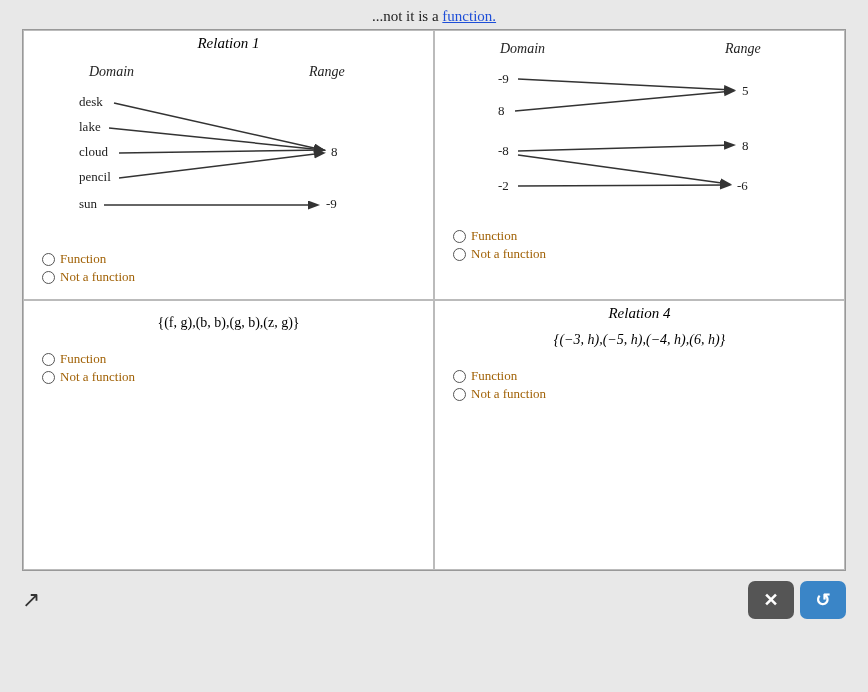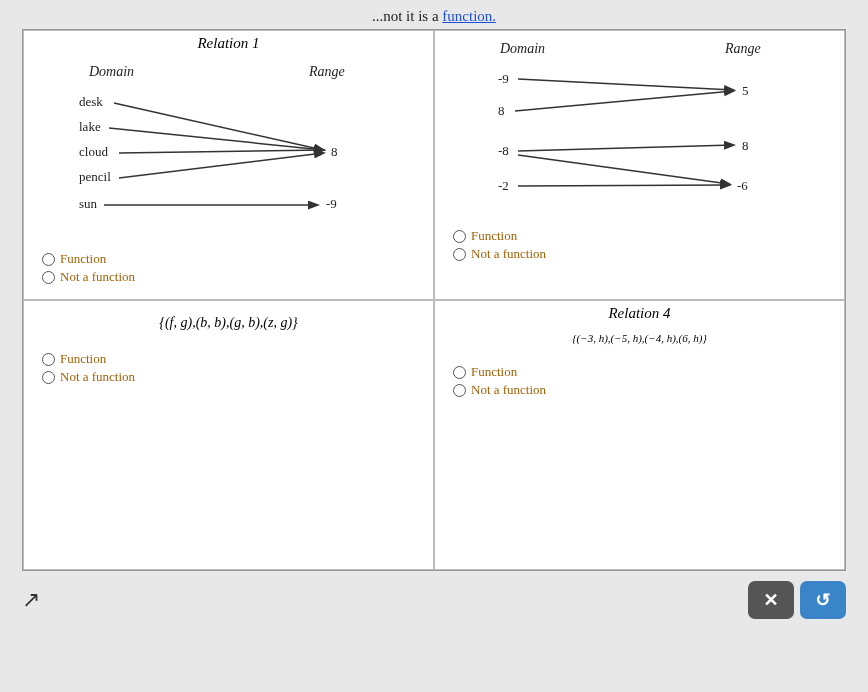--- a/index.html
+++ b/index.html
@@ -88,25 +88,24 @@
       align-items: center;
       justify-content: center;
       font-weight: bold;
     }
     .btn-x { background: #555; color: #fff; }
     .btn-redo { background: #3a85c7; color: #fff; }
     .relation3-set {
       text-align: center;
       font-size: 14px;
       margin: 10px 0 10px 0;
-      font-style: italic;
     }
     .relation4-set {
       text-align: center;
-      font-size: 11px;
+      font-size: 14px;
       margin: 10px 0 10px 0;
       font-style: italic;
     }
   </style>
 </head>
 <body>
 
 <div class="top-text">
   ...not it is a <span style="color:#1d4ed8; text-decoration:underline; cursor:pointer;">function.</span>
 </div>

